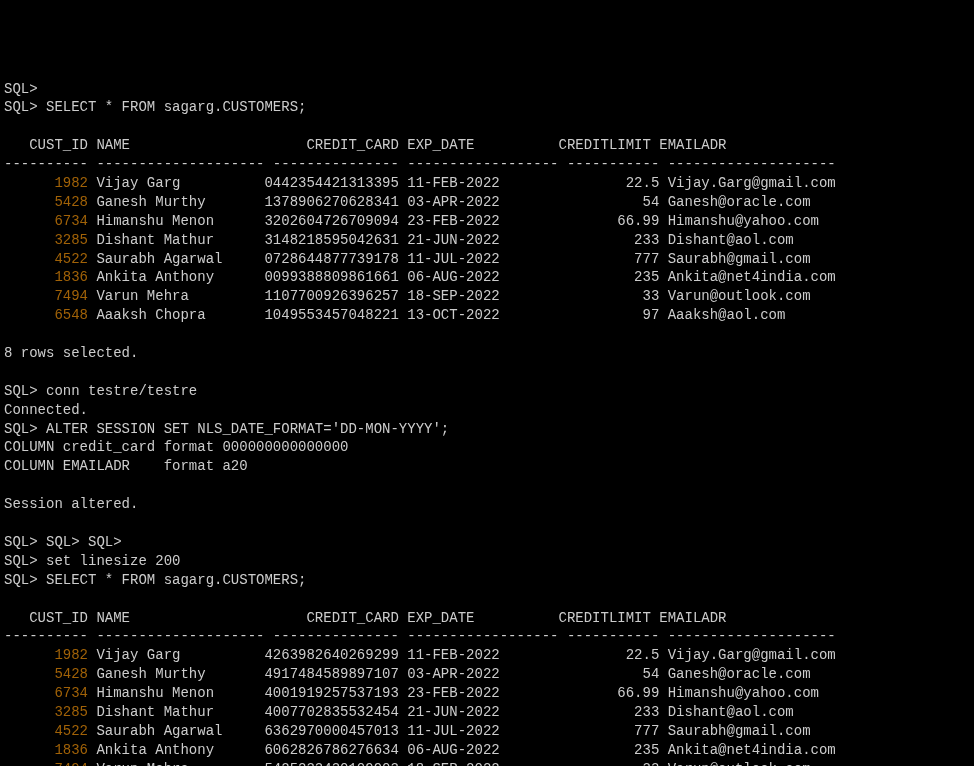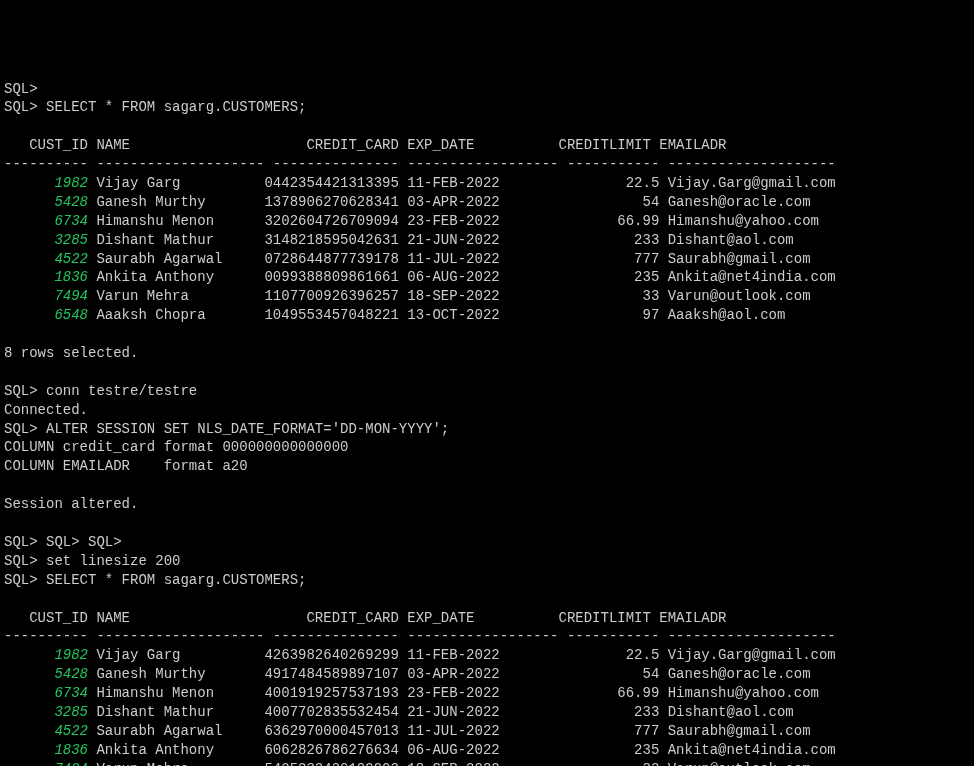--- a/index.html
+++ b/index.html
@@ -13,22 +13,21 @@
       font-family: 'Courier New', monospace;
       font-size: 14px;
       line-height: 1.35;
       padding: 4px;
       width: 974px;
       height: 766px;
       overflow: hidden;
       white-space: pre;
     }
     .cust-id {
-      color: #22c55e;
-      font-style: italic;
+      color: #a16207;
     }
     .row {
       display: block;
       white-space: pre;
     }
   </style>
 </head>
 <body>
 
 

